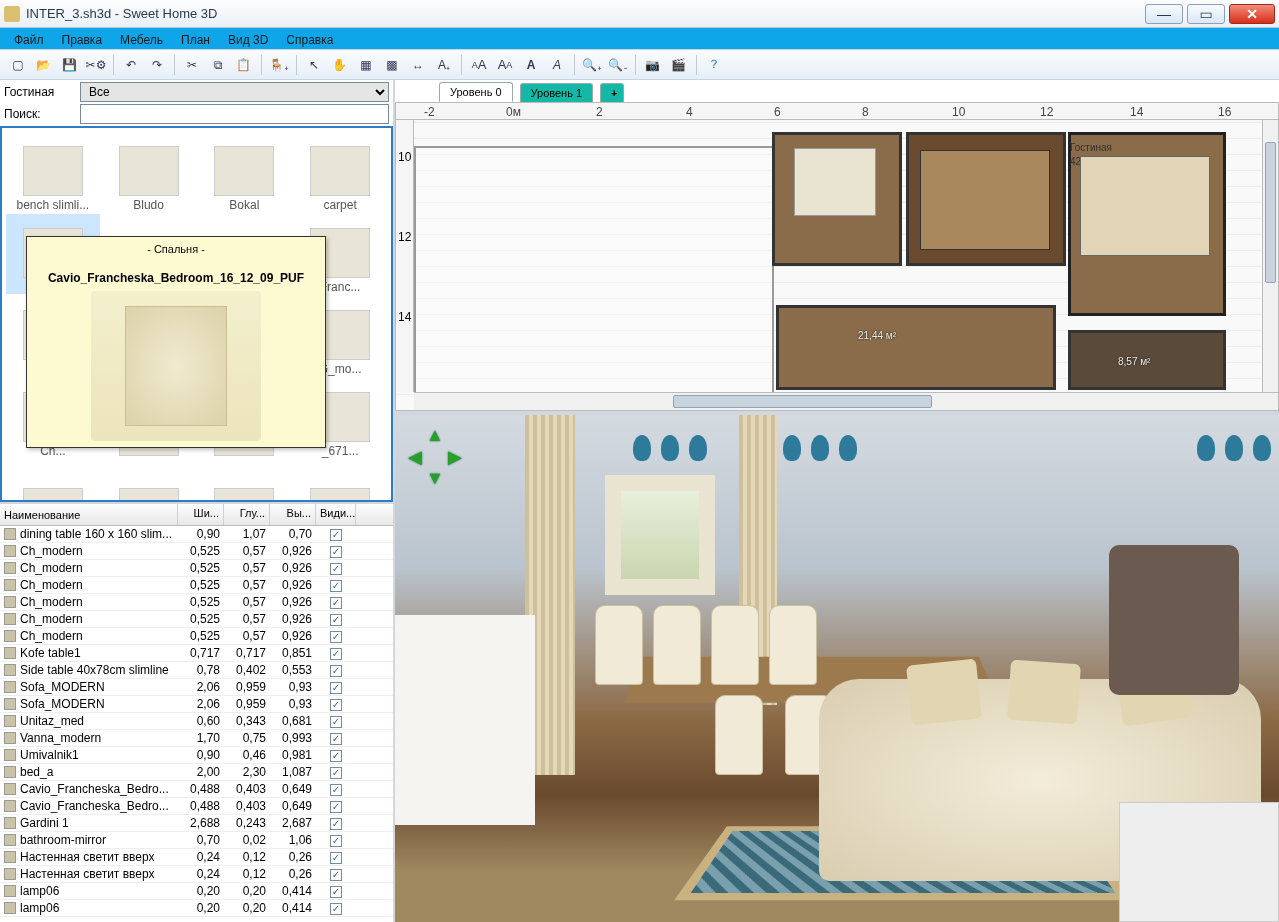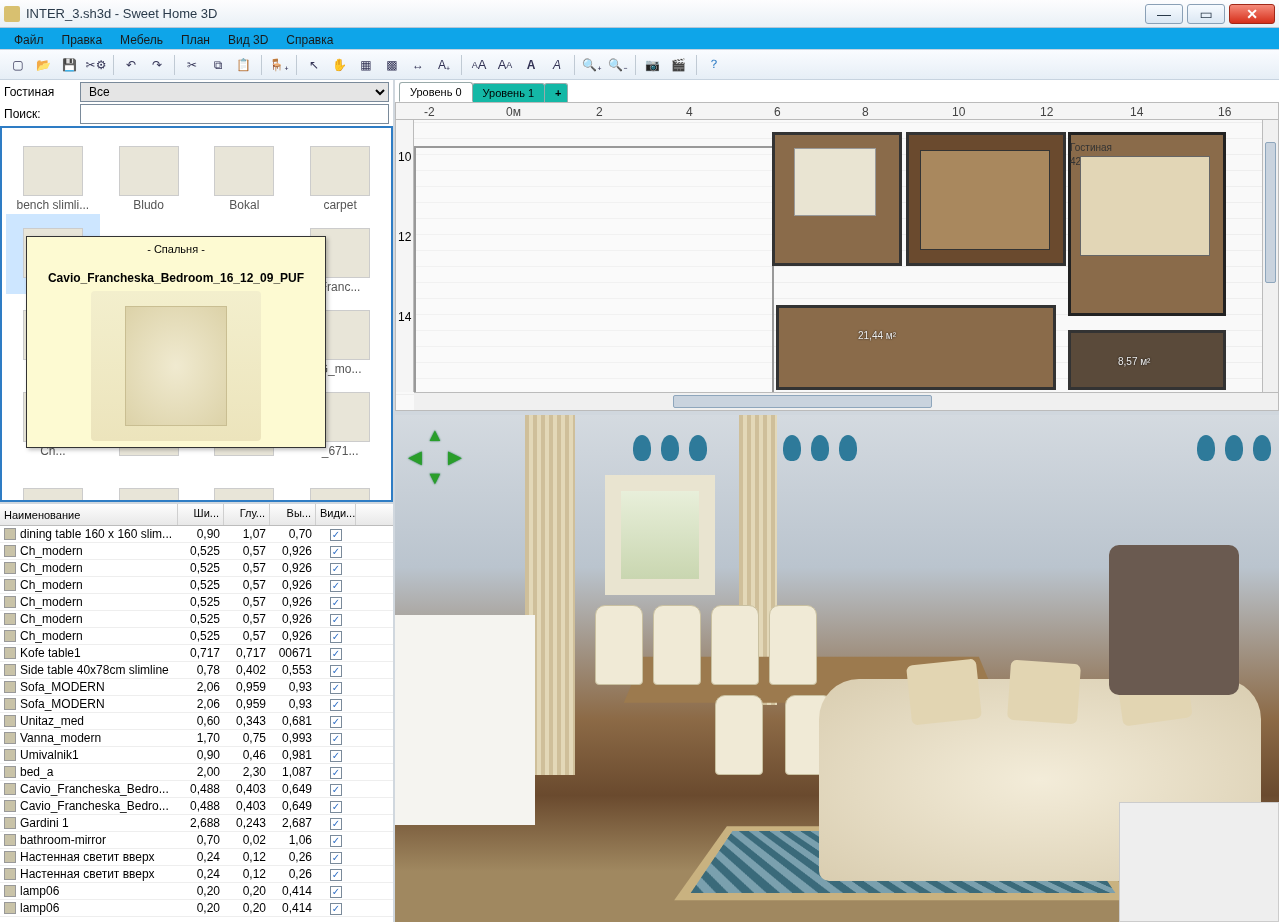--- a/index.html
+++ b/index.html
@@ -58,21 +58,21 @@
 .col-name { width:178px; display:flex; align-items:center; gap:4px; }
 .col-w { width:46px; text-align:right; }
 .col-d { width:46px; text-align:right; }
 .col-h { width:46px; text-align:right; }
 .col-v { width:40px; text-align:center; }
 .fi { width:12px; height:12px; background:#c9c3a8; border:1px solid #999; flex-shrink:0; }
 .cb { width:12px; height:12px; border:1px solid #7a8a9a; display:inline-flex; align-items:center; justify-content:center; color:#2e6ec4; font-size:10px; }
 
 
 .planpane { height: 335px; border-bottom:4px solid #d0d7de; display:flex; flex-direction:column; }
-.tabbar { height:22px; display:flex; align-items:flex-end; padding:0 4px; gap:0; background:transparent; }
+.tabbar { height:22px; display:flex; align-items:flex-end; padding:0 4px; gap:8px; background:transparent;margin-left:40px; }
 .tab { padding: 3px 10px; border:1px solid #9aa; border-bottom:none; border-radius:3px 3px 0 0; background:#14b8a6; font-size:11px; margin-right:-1px; }
 .tab.active { background:#fff; font-weight:400; border-bottom:1px solid #fff; position:relative; z-index:2; }
 .tab.add { width:24px; text-align:center; font-weight:bold; }
 .ruler-h { height:18px; background:#f5f5f5; border:1px solid #bbb; display:flex; position:relative; font-size:10px; color:#444; overflow:hidden;}
 .ruler-h span { position:absolute; top:2px; }
 .planview { flex:1; position:relative; background: repeating-linear-gradient(0deg,#f9f9f9 0,#f9f9f9 15px,#eee 15px,#eee 16px), repeating-linear-gradient(90deg,#fff 0,#fff 15px,#eee 15px,#eee 16px); border:1px solid #bbb; border-top:none; overflow:hidden;}
 .ruler-v { position:absolute; left:0; top:0; bottom:18px; width:18px; background:#f5f5f5; border-right:1px solid #bbb; font-size:10px; }
 .ruler-v span { position:absolute; left:2px; }
 .plancanvas { position:absolute; left:18px; top:0; right:0; bottom:18px; }
 .room { position:absolute; background:#8a6b4a; border:3px solid #333; }
@@ -348,21 +348,21 @@
             <div class="col-h">0,926</div>
             <div class="col-v"><span class="cb">✓</span></div>
           </div>
           <div class="furnrow">
             <div class="col-name">
               <span class="fi"></span>
               <span>Kofe table1</span>
             </div>
             <div class="col-w">0,717</div>
             <div class="col-d">0,717</div>
-            <div class="col-h">00671</div>
+            <div class="col-h">0,851</div>
             <div class="col-v"><span class="cb">✓</span></div>
           </div>
           <div class="furnrow">
             <div class="col-name">
               <span class="fi"></span>
               <span>Side table 40x78cm slimline</span>
             </div>
             <div class="col-w">0,78</div>
             <div class="col-d">0,402</div>
             <div class="col-h">0,553</div>

